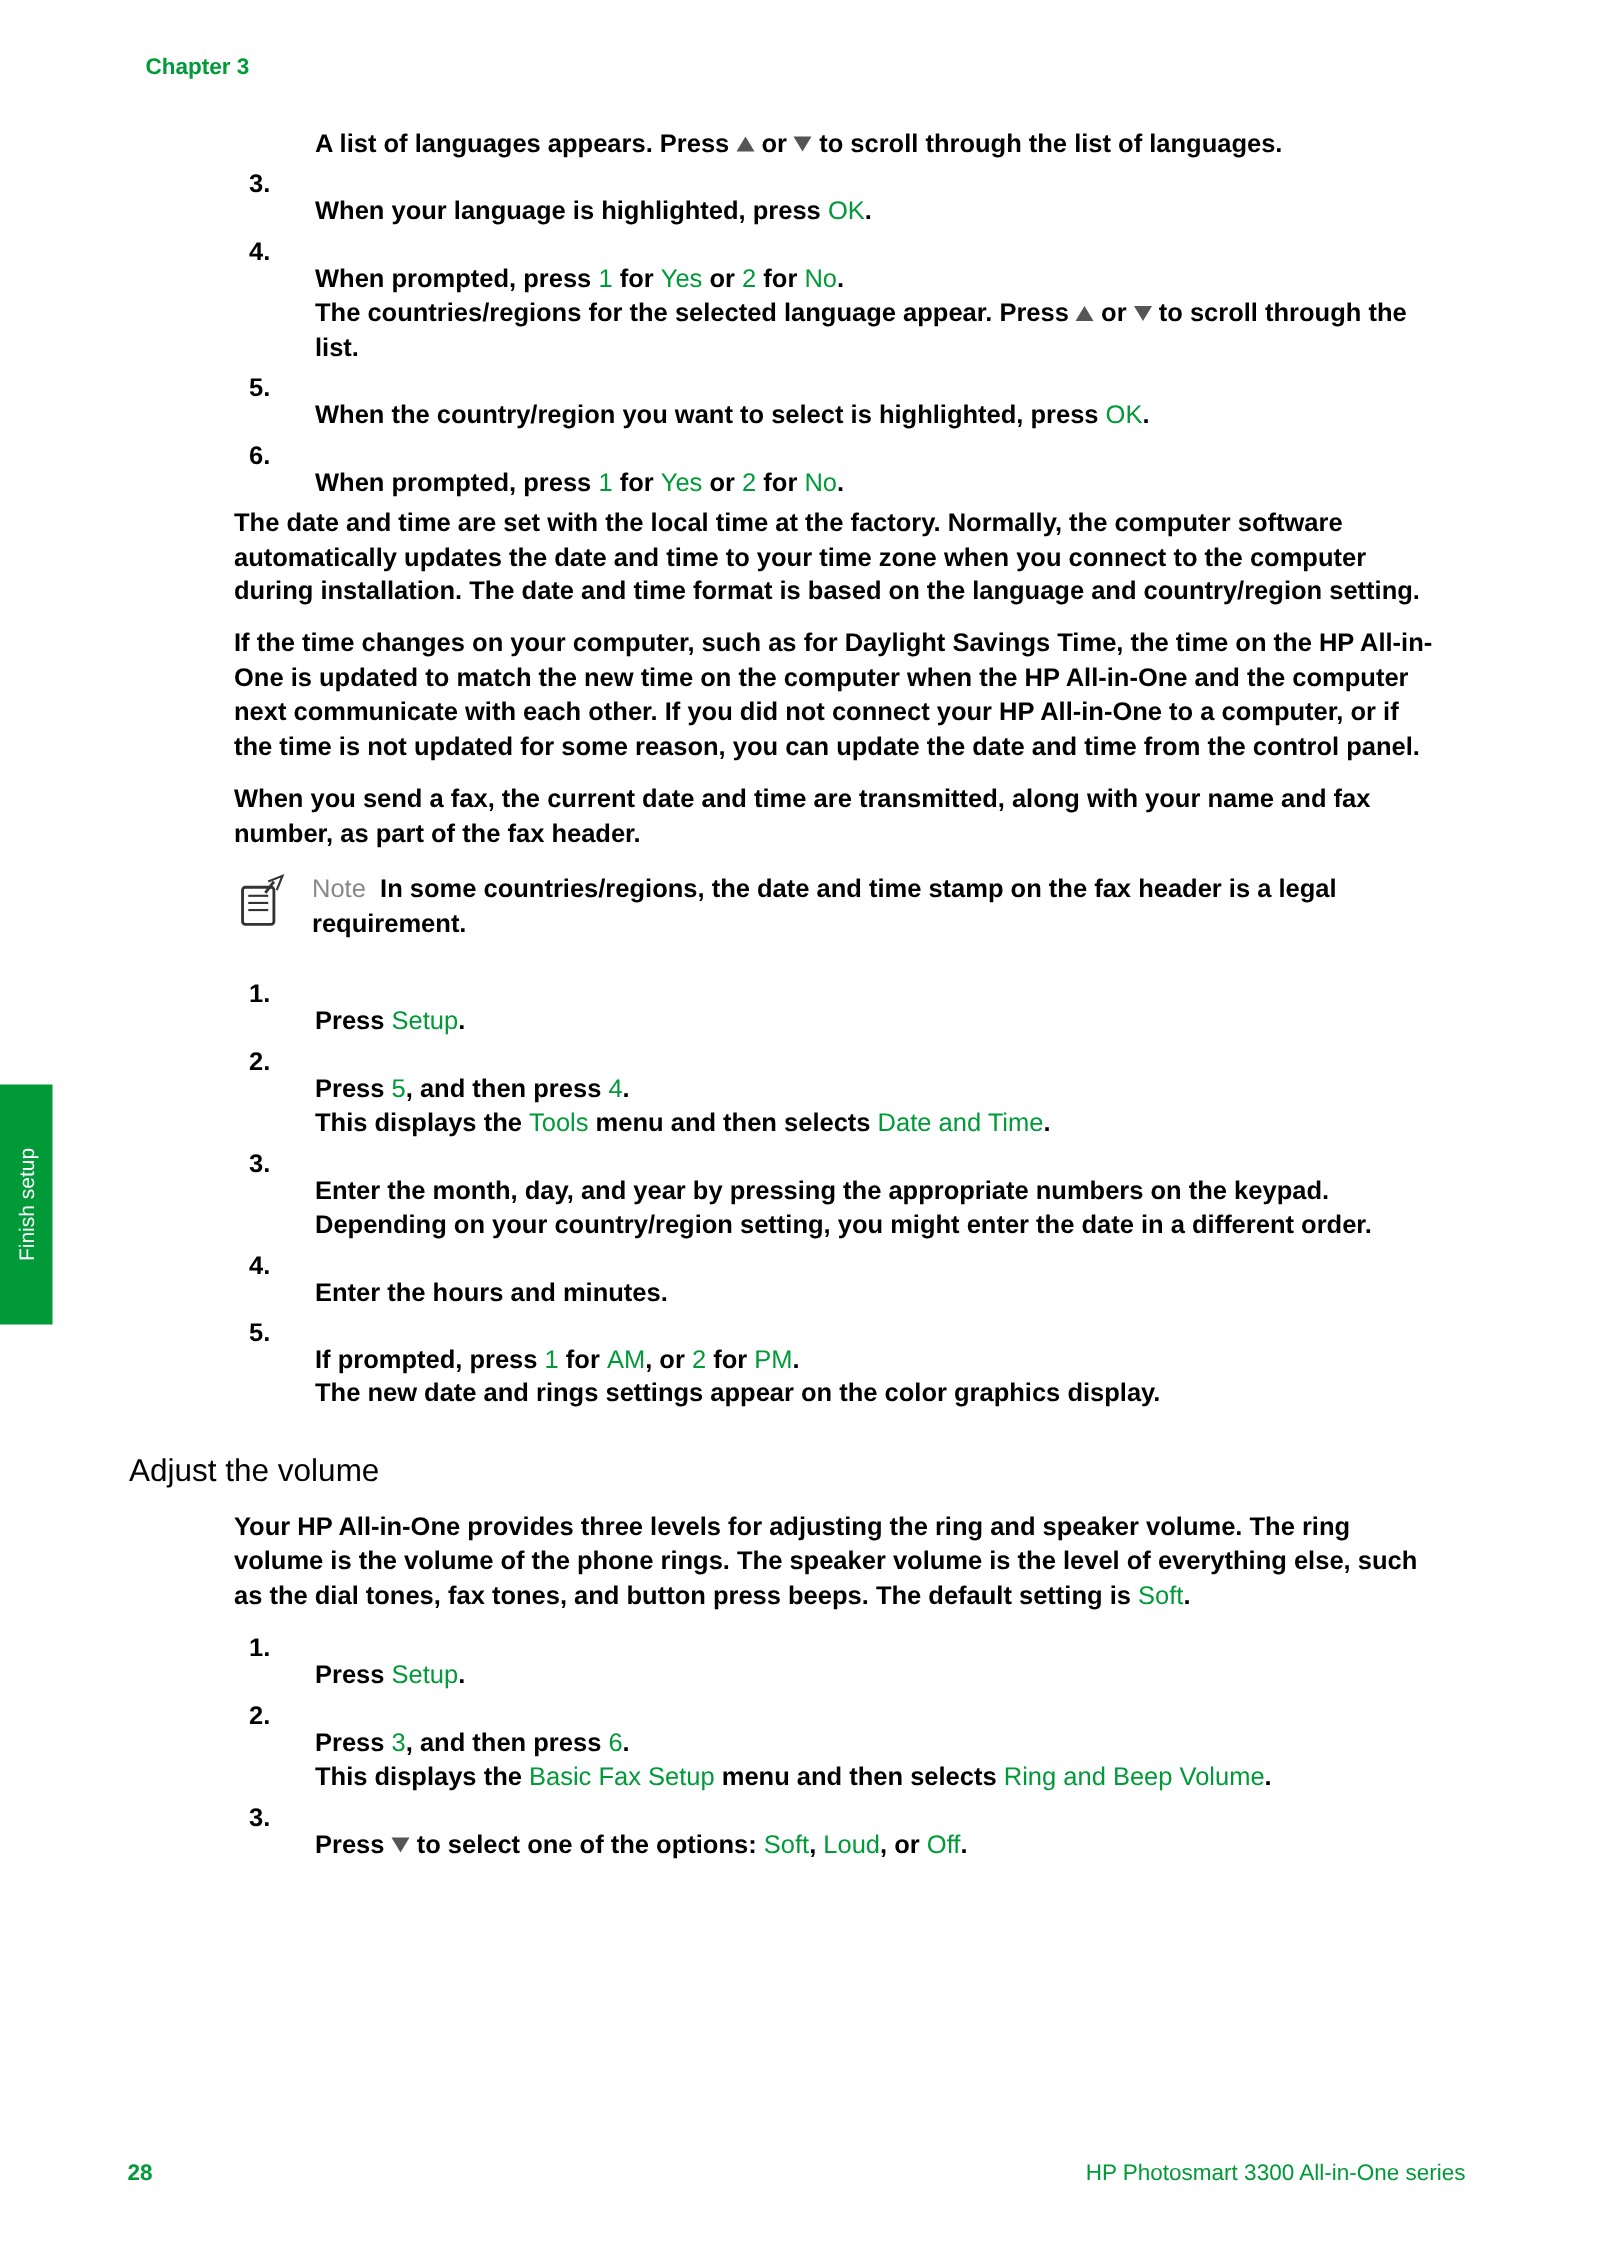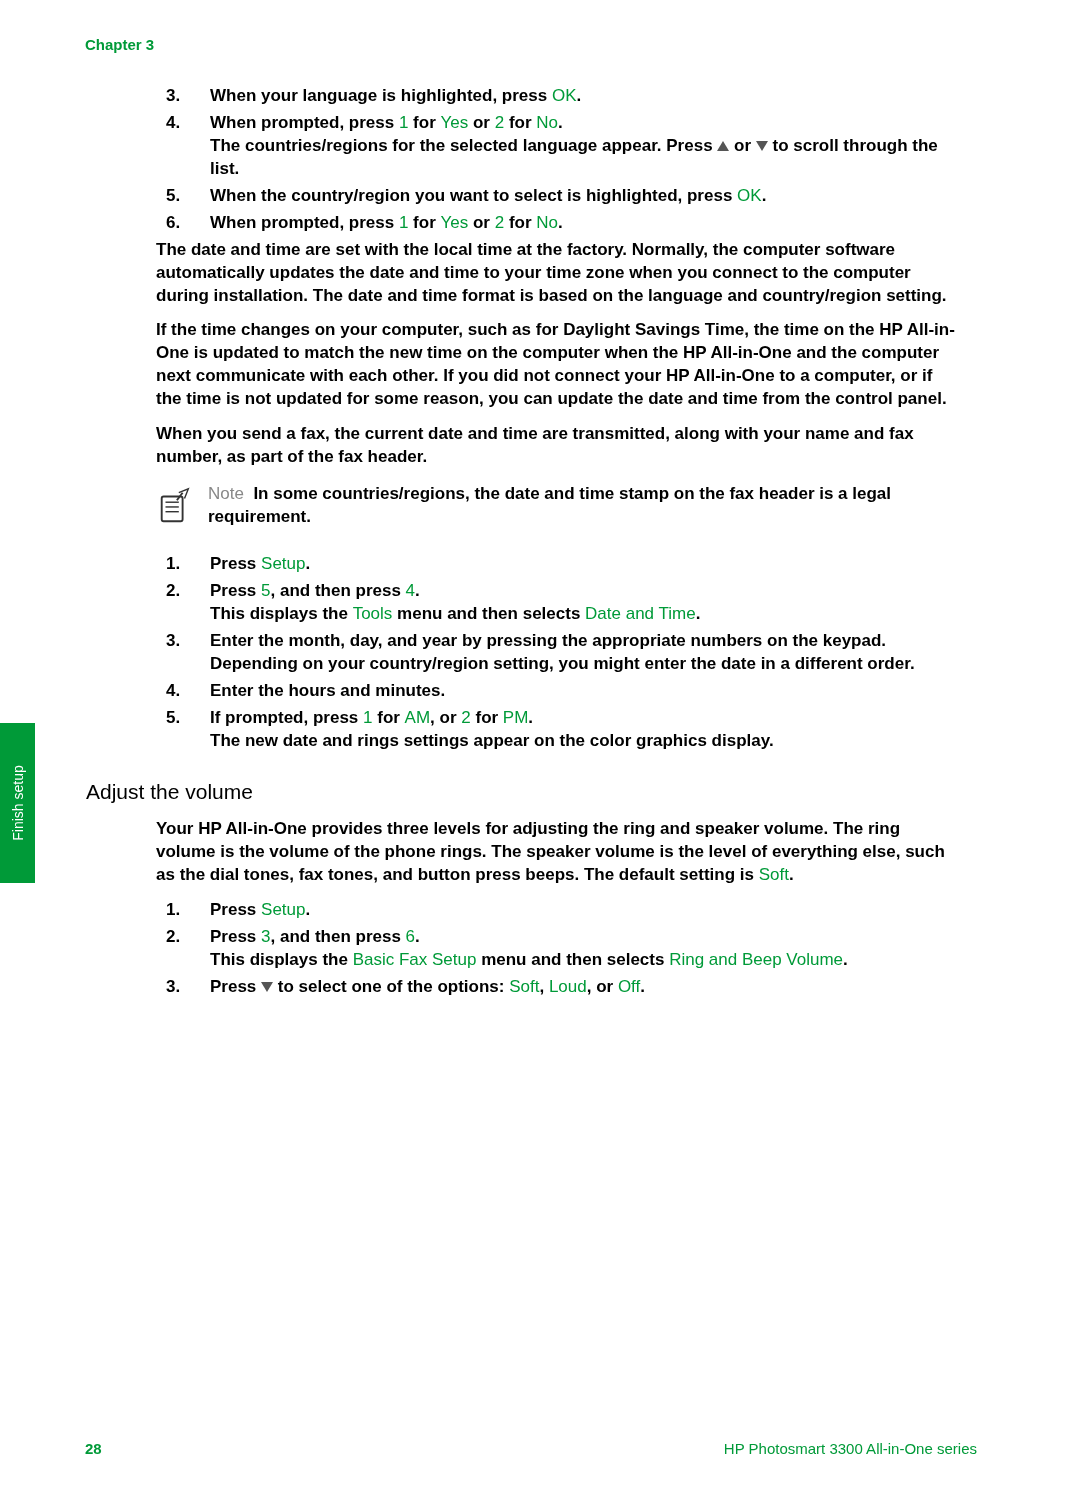--- a/index.html
+++ b/index.html
@@ -7,21 +7,21 @@
     width: 1080px;
     height: 1495px;
     background: #fff;
     font-family: Arial, Helvetica, sans-serif;
     position: relative;
     color: #000;
   }
   .chapter {
     position: absolute;
     top: 36px;
-    left: 85px;
+    left: 97px;
     color: #009a38;
     font-size: 15px;
     font-weight: bold;
   }
   .content {
     position: absolute;
     top: 85px;
     left: 156px;
     width: 800px;
   }
@@ -41,37 +41,37 @@
     display: flex;
     font-size: 17px;
     font-weight: bold;
     line-height: 1.35;
     margin-bottom: 4px;
   }
   .num {
     width: 44px;
     flex: 0 0 44px;
   }
-  .li-body { flex: 1; }
+  .li-body { flex: 1; margin-top: 18px; }
   .h2 {
     font-size: 21px;
     font-weight: normal;
     margin-top: 28px;
     margin-bottom: 14px;
     margin-left: -70px;
   }
   .para {
     font-size: 17px;
     font-weight: bold;
     line-height: 1.35;
     margin-bottom: 12px;
   }
   .note-row {
     display: flex;
-    align-items: flex-end;
+    align-items: flex-start;
     margin-top: 14px;
     margin-bottom: 24px;
   }
   .note-icon {
     width: 38px;
     flex: 0 0 38px;
     margin-right: 14px;
   }
   .note-body {
     flex: 1;
@@ -138,20 +138,23 @@
 
 <div class="chapter">Chapter 3</div>
 
 <div class="side-tab">
   <span>Finish setup</span>
 </div>
 
 <div class="content">
 
   <div style="margin-left:54px;">
+    <div class="body-text">
+      <span>A list of languages appears. Press </span><span class="tri-up"></span><span> or </span><span class="tri-down"></span><span> to scroll through the list of languages.</span>
+    </div>
   </div>
 
   <ol class="ol">
     <li>
       <span class="num">3.</span>
       <span class="li-body"><span>When your language is highlighted, press </span><span class="hl">OK</span><span>.</span></span>
     </li>
     <li>
       <span class="num">4.</span>
       <span class="li-body">

